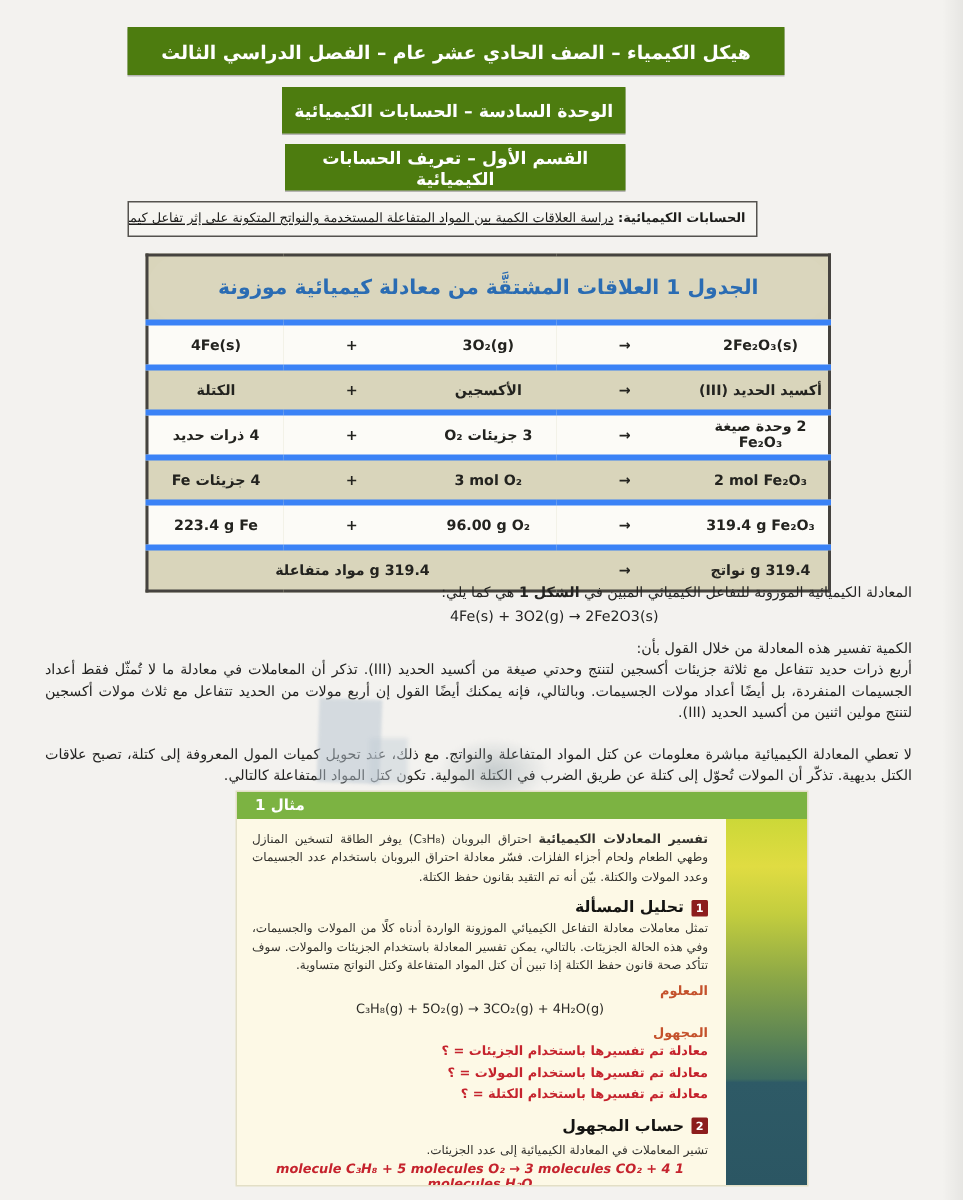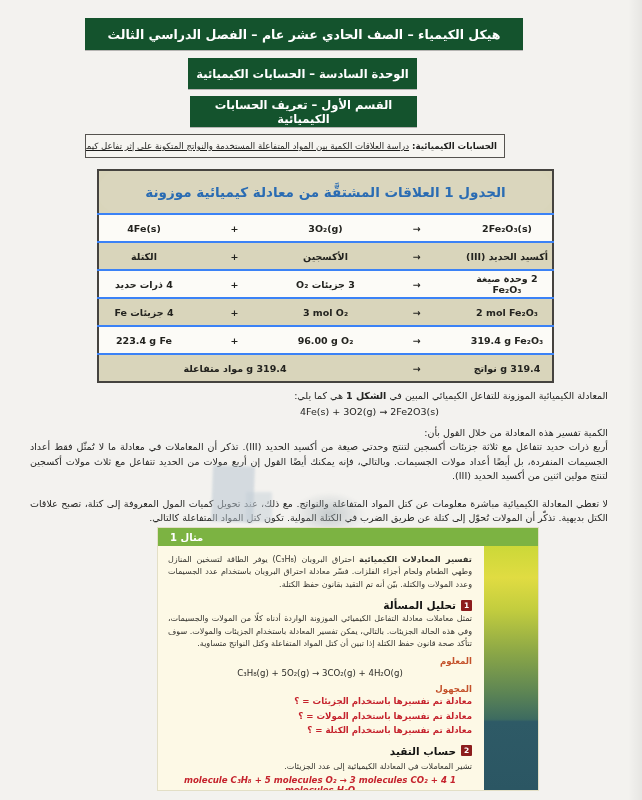--- a/index.html
+++ b/index.html
@@ -16,21 +16,21 @@
   }
   .page::after{
     content:"";position:absolute;top:0;right:0;width:14px;height:100%;
     background:linear-gradient(to right, rgba(0,0,0,0), rgba(0,0,0,0.05));
     pointer-events:none;
   }
   .abs{position:absolute;}
 
   
   .banner{
-    background:#14532d;
+    background:#4d7c0f;
     color:#ffffff;
     font-weight:bold;
     display:flex;align-items:center;justify-content:center;
     text-align:center;
     direction:rtl;
     box-shadow:0 1px 0 rgba(0,0,0,0.25);
   }
   .banner-1{left:85px;top:18px;width:438px;height:32px;font-size:12.5px;}
   .banner-2{left:188px;top:58px;width:229px;height:31px;font-size:11.5px;}
   .banner-3{left:190px;top:96px;width:227px;height:31px;font-size:11.5px;}
@@ -54,21 +54,21 @@
     left:97px;top:169px;width:457px;
     border-collapse:collapse;
     border:2px solid #45433f;
     background:#d9d5bb;
     table-layout:fixed;
   }
   .rel-table td{
     text-align:center;vertical-align:middle;
     font-size:9.5px;font-weight:600;color:#23231f;
     height:26px;padding:0 2px;
-    border-top:2px solid #3b82f6;
+    border-top:4px solid #3b82f6;
   }
   .rel-table .t-title{
     border-top:none;
     background:#dad6bd;
     color:#2a6cb3;
     font-size:13.5px;font-weight:bold;
     direction:rtl;
     padding:2px 9px;height:38px;
     line-height:1.4;
     border-radius:24px;
@@ -253,21 +253,21 @@
         <div class="lbl-red">المعلوم</div>
         <div class="eq-dark">C₃H₈(g) + 5O₂(g) → 3CO₂(g) + 4H₂O(g)</div>
 
         <div class="lbl-red">المجهول</div>
         <div class="red-line">معادلة تم تفسيرها باستخدام الجزيئات = ؟</div>
         <div class="red-line">معادلة تم تفسيرها باستخدام المولات = ؟</div>
         <div class="red-line">معادلة تم تفسيرها باستخدام الكتلة = ؟</div>
 
         <div class="step-head">
           <span class="step-badge">2</span>
-          <span>حساب التقيد</span>
+          <span>حساب المجهول</span>
         </div>
         <div class="ex-note">تشير المعاملات في المعادلة الكيميائية إلى عدد الجزيئات.</div>
         <div class="eq-red-rtl">1 molecule C₃H₈ + 5 molecules O₂ → 3 molecules CO₂ + 4 molecules H₂O</div>
 
       </div>
       <div class="example-strip"></div>
     </div>
   </div>
 
 </div>

